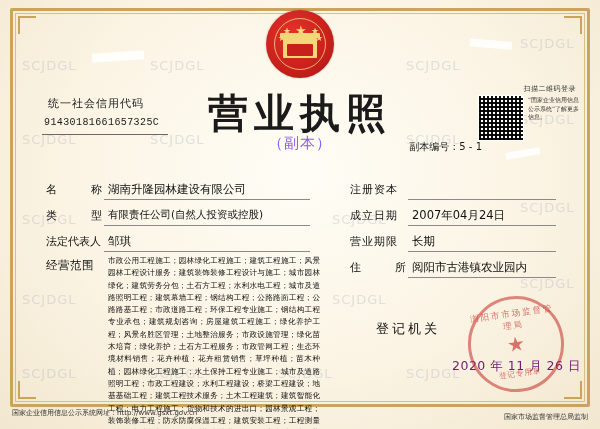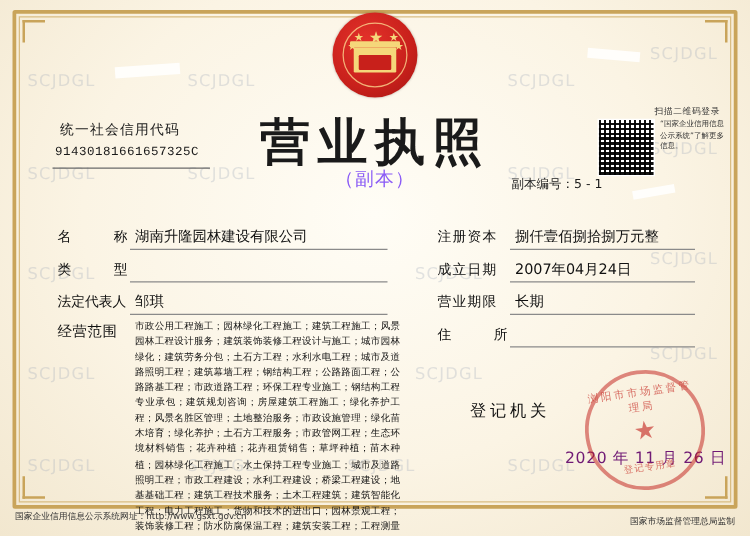--- a/index.html
+++ b/index.html
@@ -436,39 +436,40 @@
   <div class="qr-box"></div>
   <div class="qr-note">“国家企业信用信息公示系统”了解更多信息。</div>
 
   <div class="serial">副本编号：5 - 1</div>
 
   <div class="field-label lc-label" style="top:182px;">名　　称</div>
   <div class="field-value lc-value" style="top:182px;">湖南升隆园林建设有限公司</div>
   <div class="hr lc-line" style="top:199px;"></div>
 
   <div class="field-label lc-label" style="top:208px;">类　　型</div>
+  <div class="field-value lc-value" style="top:208px; font-size:10.5px;">有限责任公司(自然人投资或控股)</div>
   <div class="hr lc-line" style="top:225px;"></div>
 
   <div class="field-label lc-label" style="top:234px; letter-spacing:0px;">法定代表人</div>
   <div class="field-value lc-value" style="top:234px;">邹琪</div>
   <div class="hr lc-line" style="top:251px;"></div>
 
   <div class="field-label rc-label" style="top:182px; letter-spacing:1px;">注册资本</div>
-  <div class="field-value rc-value" style="top:182px;">捌仟壹佰捌拾捌万元整</div>
   <div class="hr rc-line" style="top:199px;"></div>
 
   <div class="field-label rc-label" style="top:208px; letter-spacing:1px;">成立日期</div>
   <div class="field-value rc-value" style="top:208px;">2007年04月24日</div>
   <div class="hr rc-line" style="top:225px;"></div>
 
   <div class="field-label rc-label" style="top:234px; letter-spacing:1px;">营业期限</div>
   <div class="field-value rc-value" style="top:234px;">长期</div>
   <div class="hr rc-line" style="top:251px;"></div>
 
   <div class="field-label rc-label" style="top:260px; letter-spacing:4px;">住　　所</div>
+  <div class="field-value rc-value" style="top:260px;">阅阳市古港镇农业园内</div>
   <div class="hr rc-line" style="top:277px;"></div>
 
   <div class="scope-label">经营范围</div>
   <div class="scope-text">市政公用工程施工；园林绿化工程施工；建筑工程施工；风景园林工程设计服务；建筑装饰装修工程设计与施工；城市园林绿化；建筑劳务分包；土石方工程；水利水电工程；城市及道路照明工程；建筑幕墙工程；钢结构工程；公路路面工程；公路路基工程；市政道路工程；环保工程专业施工；钢结构工程专业承包；建筑规划咨询；房屋建筑工程施工；绿化养护工程；风景名胜区管理；土地整治服务；市政设施管理；绿化苗木培育；绿化养护；土石方工程服务；市政管网工程；生态环境材料销售；花卉种植；花卉租赁销售；草坪种植；苗木种植；园林绿化工程施工；水土保持工程专业施工；城市及道路照明工程；市政工程建设；水利工程建设；桥梁工程建设；地基基础工程；建筑工程技术服务；土木工程建筑；建筑智能化工程；电力工程施工；货物和技术的进出口；园林景观工程；装饰装修工程；防水防腐保温工程；建筑安装工程；工程测量服务；土地规划服务；地质勘查技术服务；环境监测；水污染治理；建设工程施工（依法须经批准的项目，经相关部门批准后方可开展经营活动）</div>
 
   <div class="registry-label">登记机关</div>
   <div class="reg-date">2020 年 11 月 26 日</div>
 
   <div class="seal">
     <div class="seal-text-top">浏阳市市场监督管理局</div>

